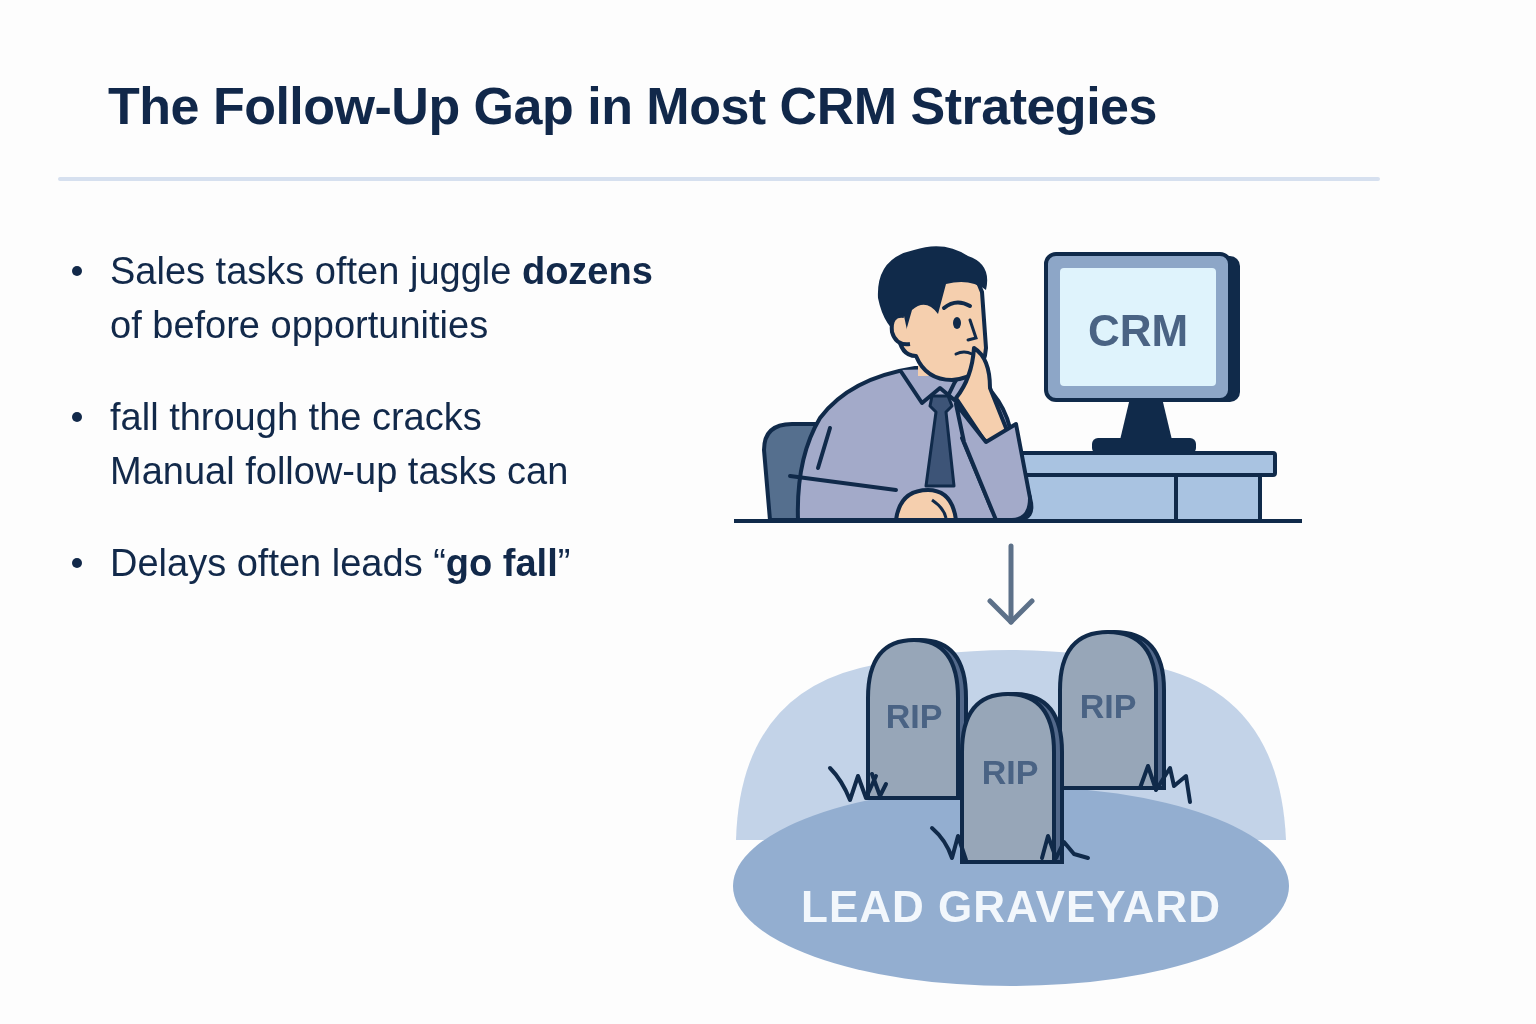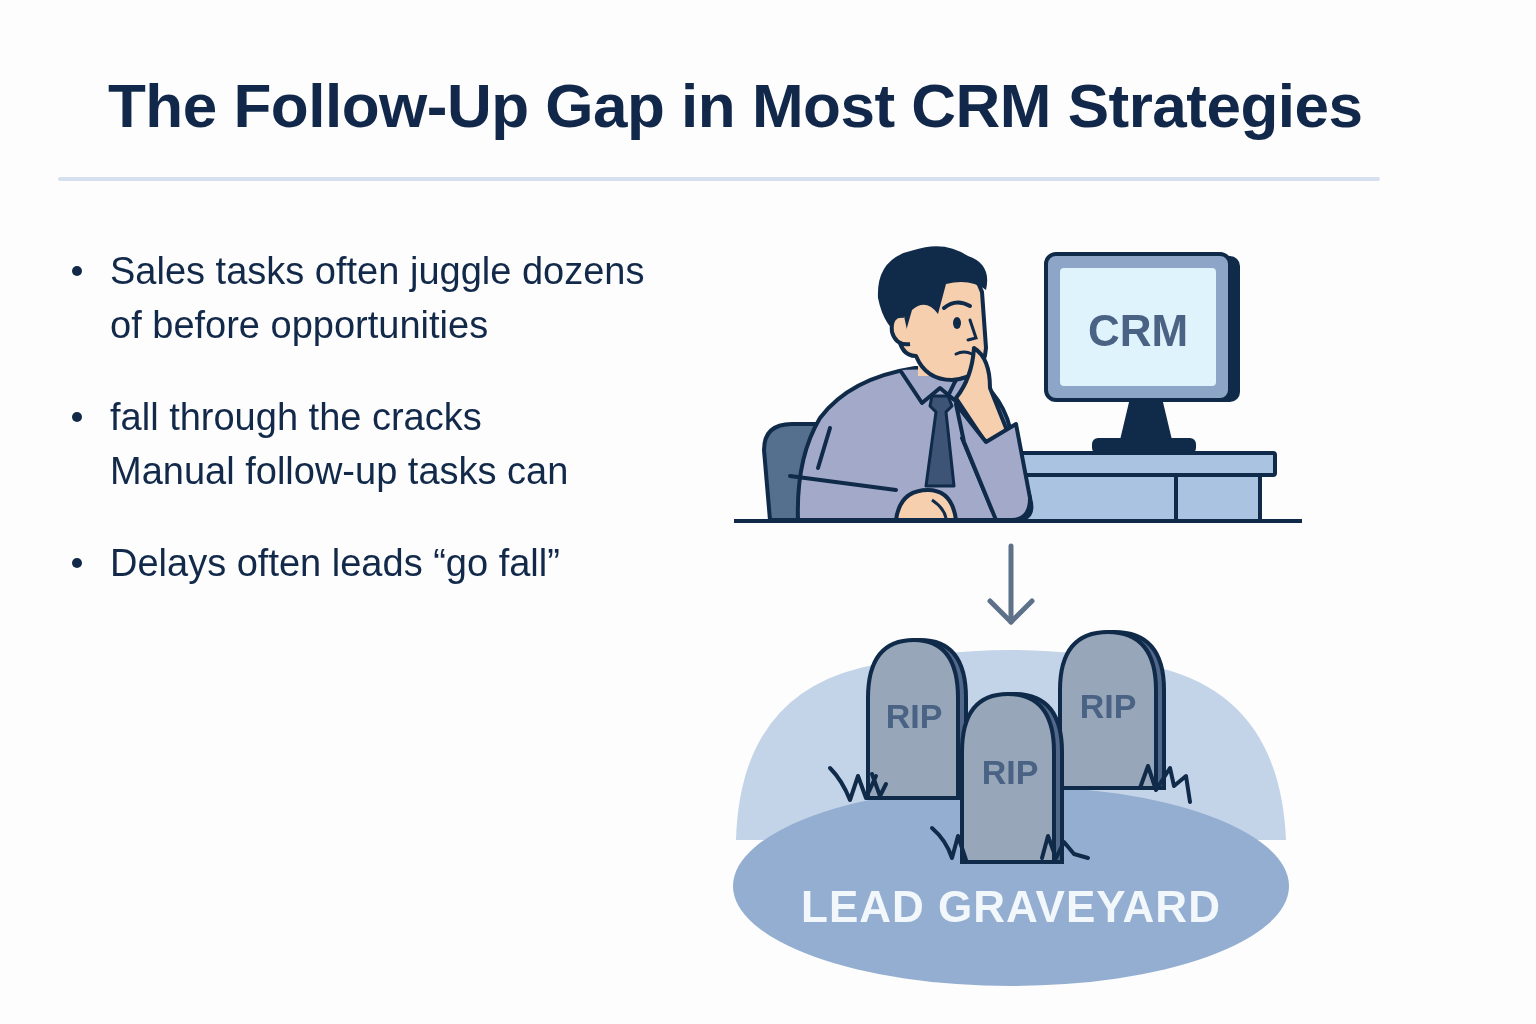--- a/index.html
+++ b/index.html
@@ -13,21 +13,21 @@
       position: relative;
       overflow: hidden;
       font-family: "Liberation Sans", "DejaVu Sans", sans-serif;
       color: #12294a;
     }
     .title {
       position: absolute;
       left: 108px;
       top: 66px;
       margin: 0;
-      font-size: 62px;
+      font-size: 52px;
       font-weight: 700;
       letter-spacing: -0.5px;
       color: #11284a;
       white-space: nowrap;
       line-height: 80px;
     }
     .divider {
       position: absolute;
       left: 58px;
       top: 177px;
@@ -56,21 +56,21 @@
     .bullet .dot {
       position: absolute;
       left: 2px;
       top: 22px;
       width: 10px;
       height: 10px;
       border-radius: 50%;
       background: #12294a;
     }
     .bullet .line { display: block; white-space: nowrap; }
-    .bullet b { font-weight: 400; }
+    .bullet b { font-weight: 700; }
     .illustration {
       position: absolute;
       left: 700px;
       top: 228px;
       width: 620px;
       height: 780px;
     }
     .illustration svg { display: block; }
     .svg-text-crm {
       font-family: "Liberation Sans", "DejaVu Sans", sans-serif;

